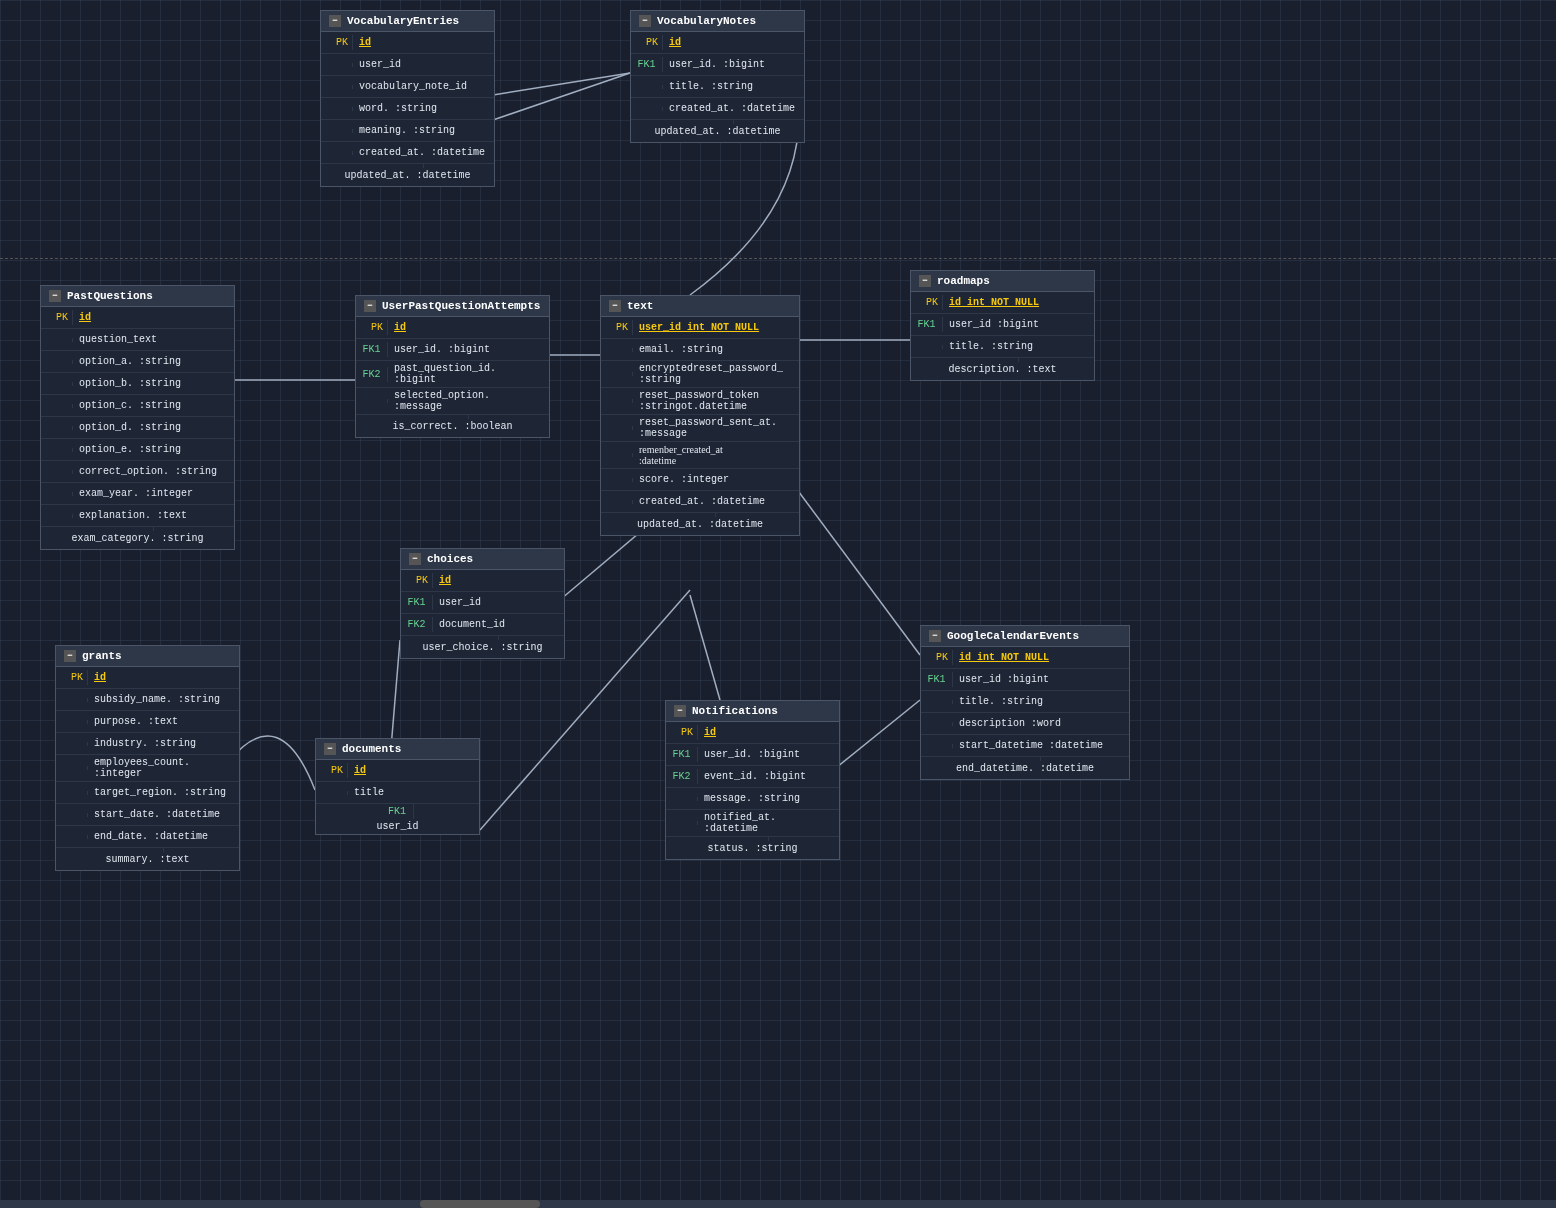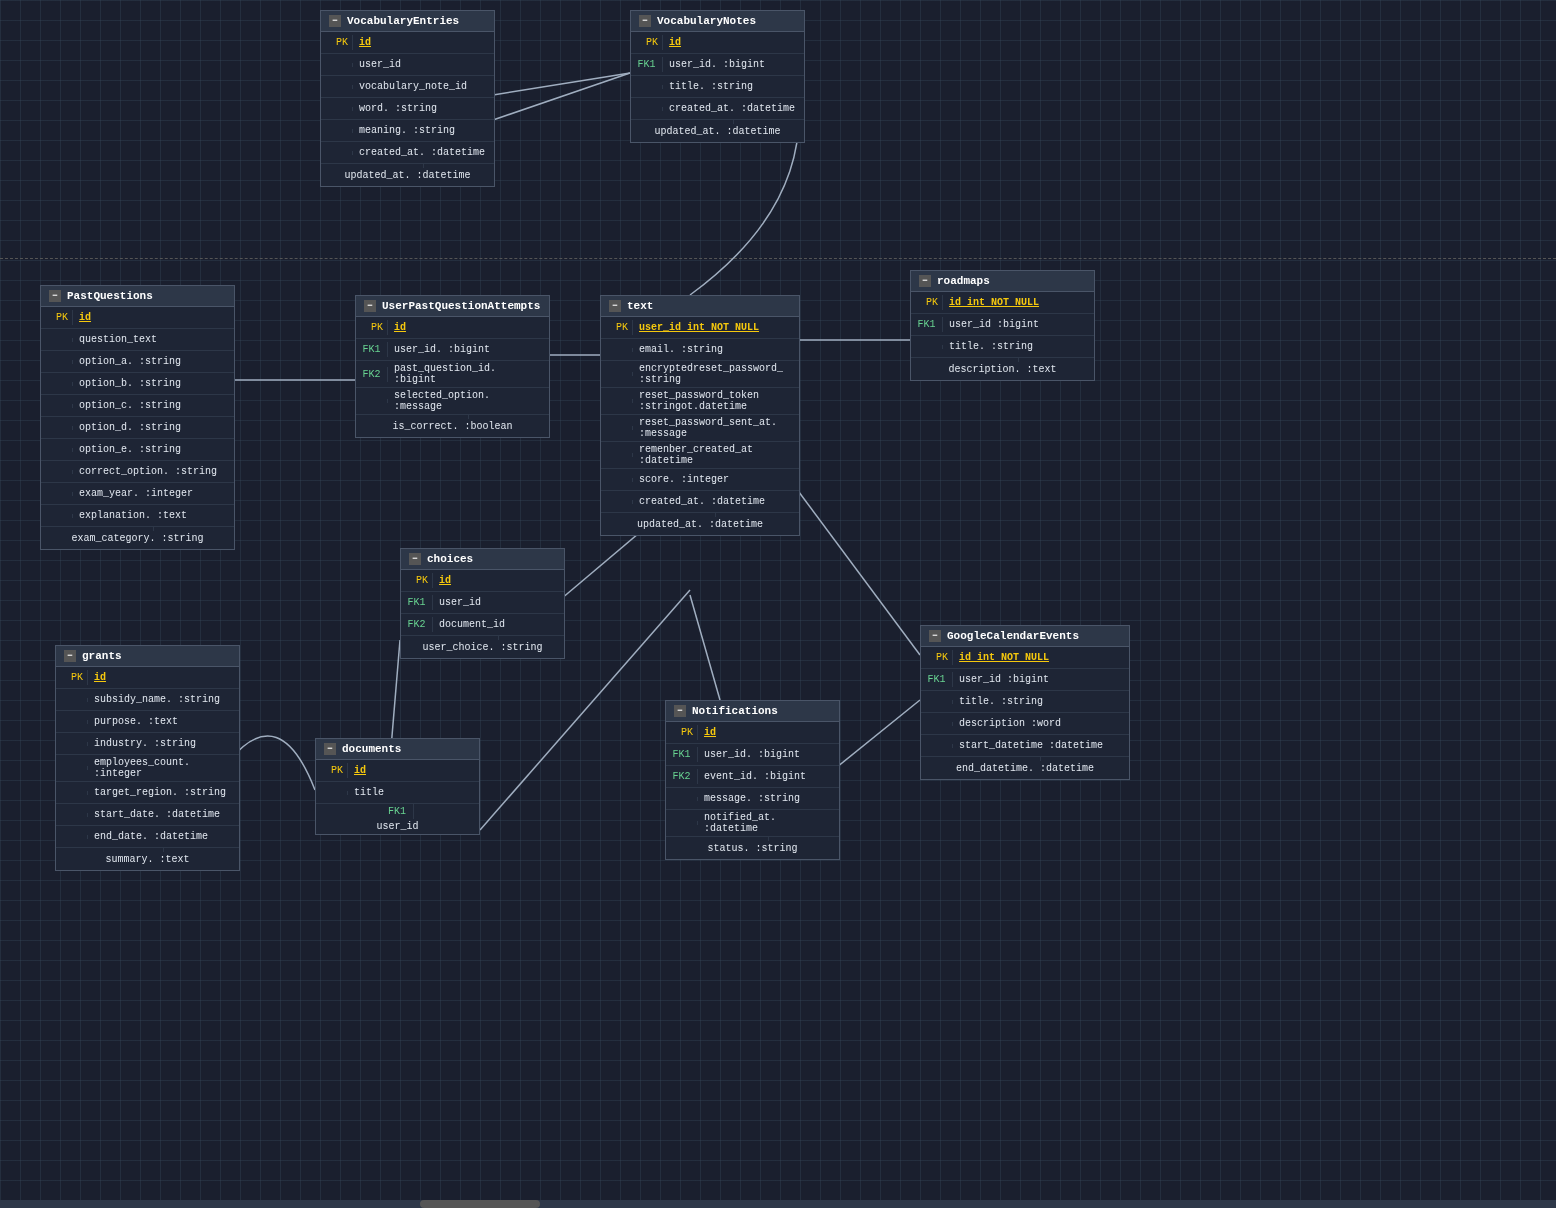--- a/index.html
+++ b/index.html
@@ -325,21 +325,21 @@
       <span class="row-value" style="white-space:pre-line;">reset_password_token
 :stringot.datetime</span>
     </div>
     <div class="table-row">
       <span class="row-key"></span>
       <span class="row-value" style="white-space:pre-line;">reset_password_sent_at.
 :message</span>
     </div>
     <div class="table-row">
       <span class="row-key"></span>
-      <span class="row-value" style="white-space:pre-line;">remenber_created_at
+      <span class="row-value" style="white-space:pre-line;font-family:Liberation Serif, serif;">remenber_created_at
 :datetime</span>
     </div>
     <div class="table-row">
       <span class="row-key"></span>
       <span class="row-value">score. :integer</span>
     </div>
     <div class="table-row">
       <span class="row-key"></span>
       <span class="row-value">created_at.  :datetime</span>
     </div>

